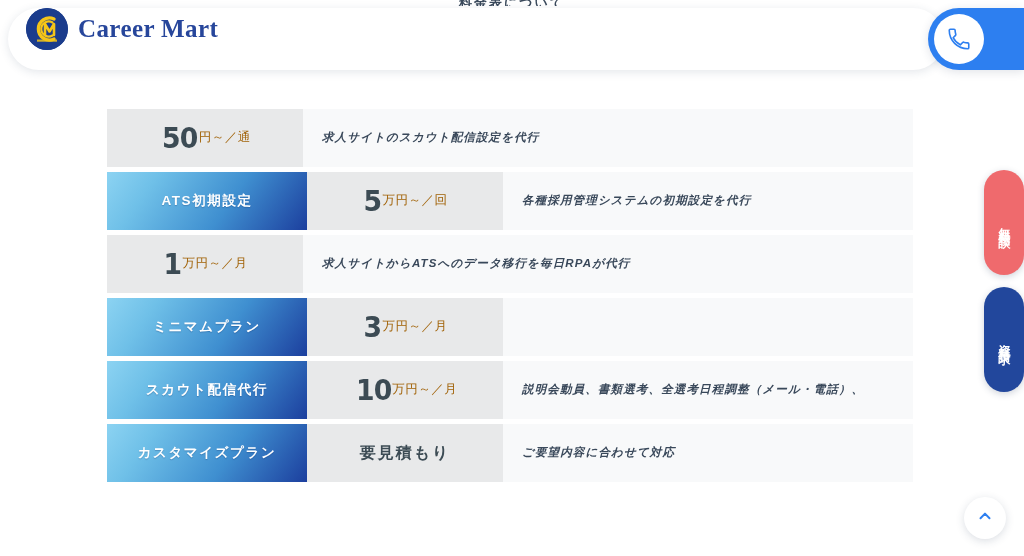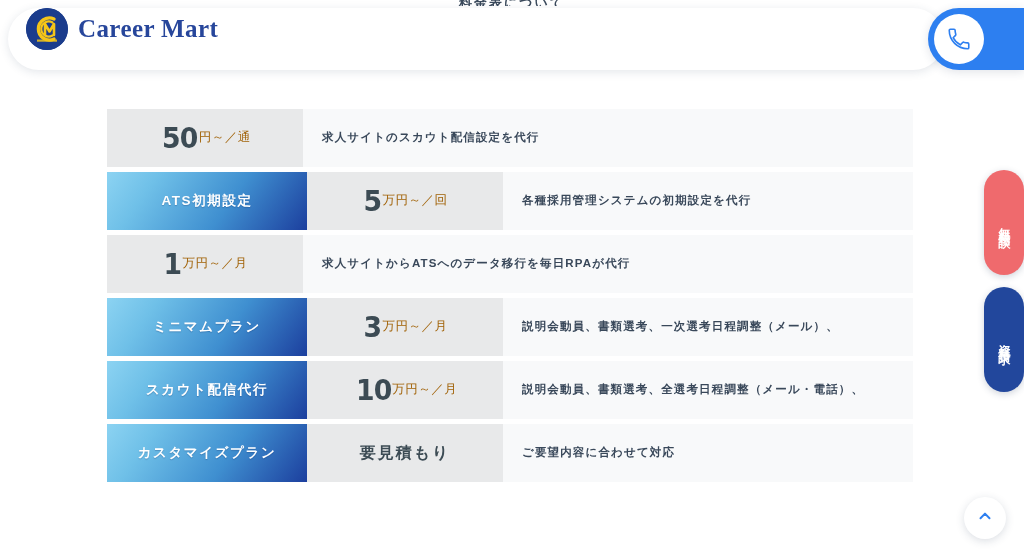--- a/index.html
+++ b/index.html
@@ -203,20 +203,21 @@
     padding: 8px 0 8px 19px;
   }
 
   .desc-line {
     font-size: 11.5px;
     font-weight: 700;
     color: #39485a;
     letter-spacing: 1.15px;
     line-height: 1.85;
     white-space: nowrap;
+    font-style: italic;
   }
 
   
   .side-tabs {
     position: absolute;
     right: 0;
     top: 170px;
     width: 40px;
   }
 
@@ -323,21 +324,20 @@
     </div>
   </div>
 
   <div class="row">
     <div class="cell-label">ミニマムプラン</div>
     <div class="cell-price">
       <span class="price-num">3</span>
       <span class="price-unit">万円～／月</span>
     </div>
     <div class="cell-desc">
-      <span class="desc-line">説明会動員、書類選考、一次選考日程調整（メール）、</span>
     </div>
   </div>
 
   <div class="row">
     <div class="cell-label">スカウト配信代行</div>
     <div class="cell-price">
       <span class="price-num">10</span>
       <span class="price-unit">万円～／月</span>
     </div>
     <div class="cell-desc">

